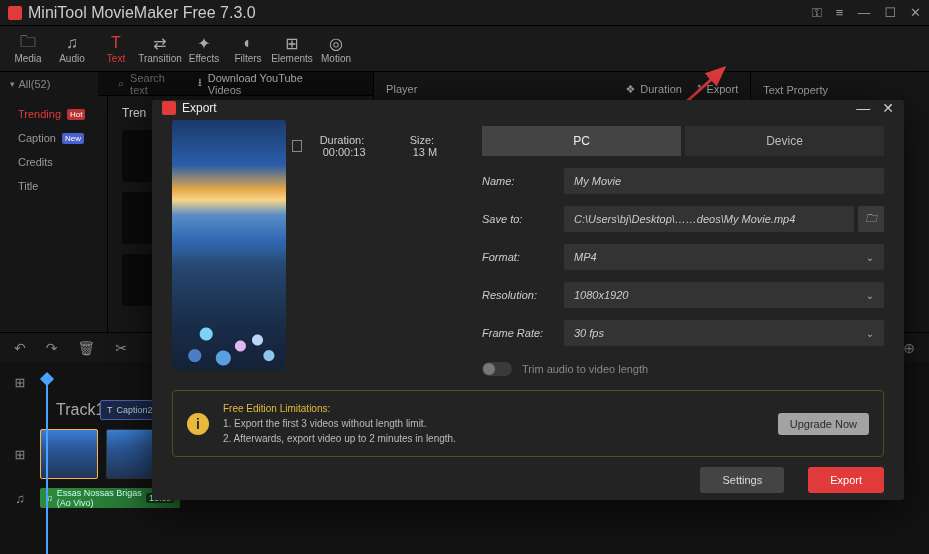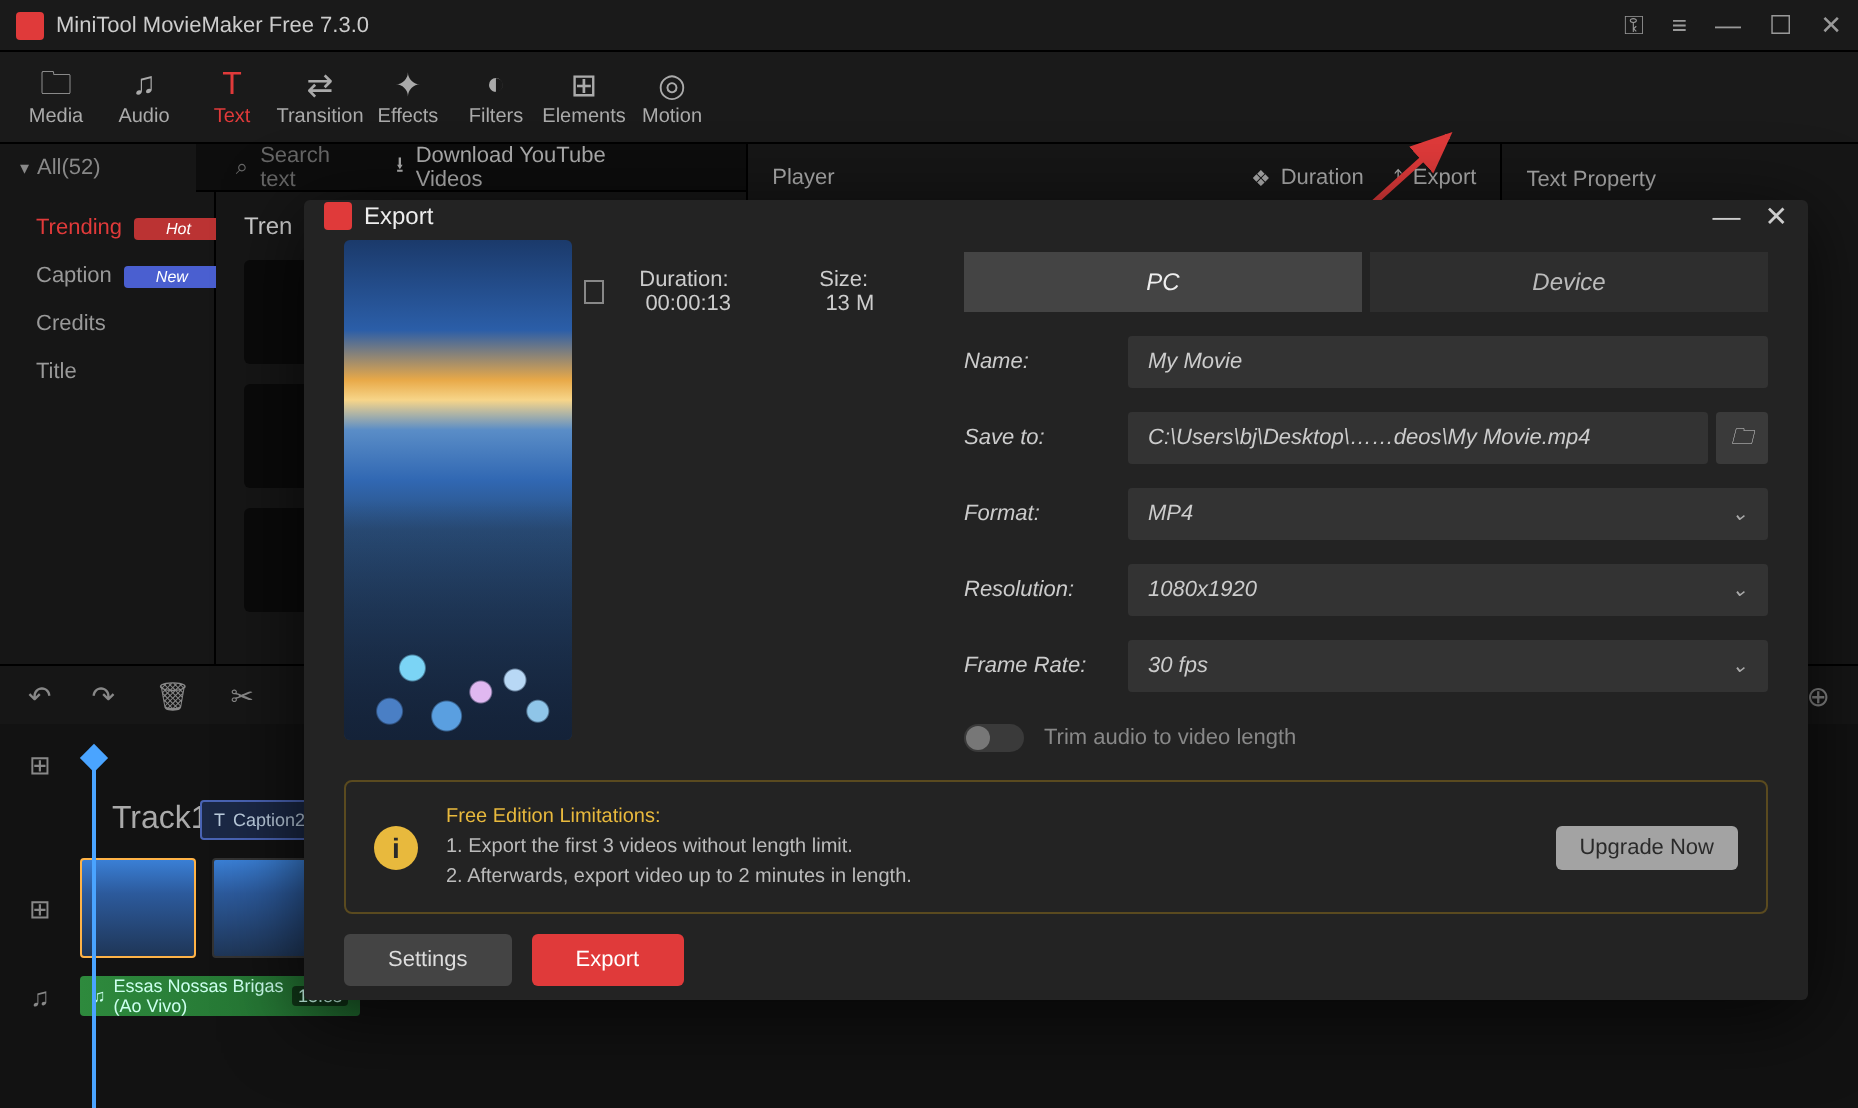--- a/index.html
+++ b/index.html
@@ -1,21 +1,21 @@
 <!DOCTYPE html>
 <html><head>
 <meta charset="utf-8">
 <style>
 * { margin: 0; padding: 0; box-sizing: border-box; font-family: -apple-system, "Segoe UI", Arial, sans-serif; }
 body { background: #0d0d0d; color: #bbb; font-size: 12px; width: 929px; height: 554px; overflow: hidden; position: relative; }
 
 
 .titlebar { height: 26px; background: #1a1a1a; display: flex; align-items: center; padding: 0 8px; border-bottom: 1px solid #000; }
 .titlebar .logo { width: 14px; height: 14px; background: #e03a3a; border-radius: 2px; margin-right: 6px; }
-.titlebar .title { font-size: 11px; color: #ccc; flex: 1; }
+.titlebar .title { font-size: 16px; color: #ccc; flex: 1; }
 .titlebar .win-controls { display: flex; gap: 14px; align-items: center; }
 .titlebar .win-controls span { color: #999; font-size: 13px; cursor: pointer; }
 .titlebar .key-icon { color: #e3a93d; }
 
 
 .toolbar { height: 46px; background: #1a1a1a; display: flex; align-items: center; padding: 0 6px; border-bottom: 1px solid #000; }
 .tool-item { display: flex; flex-direction: column; align-items: center; width: 44px; font-size: 10px; color: #aaa; cursor: pointer; }
 .tool-item.active { color: #e03a3a; }
 .tool-item .icon { font-size: 16px; height: 20px; display: flex; align-items: center; }
 
@@ -24,21 +24,21 @@
 .left-panel { width: 108px; background: #161616; border-right: 1px solid #000; padding-top: 6px; }
 .mid-panel { flex: 1; background: #161616; display: flex; flex-direction: column; }
 .right-panel { width: 380px; background: #161616; border-left: 1px solid #000; display: flex; flex-direction: column; }
 .prop-panel { width: 180px; background: #161616; border-left: 1px solid #000; padding: 12px; }
 
 .filter-row { height: 24px; display: flex; align-items: center; padding: 0 10px; font-size: 11px; color: #888; border-bottom: 1px solid #000; background:#161616;}
 .filter-row .tri { margin-right: 4px; font-size: 9px; }
 
 .cat-item { padding: 6px 18px; font-size: 11px; color: #999; cursor: pointer; display: flex; align-items: center; gap: 6px; }
 .cat-item.active { color: #e03a3a; }
-.badge { font-size: 8px; padding: 1px 16px; border-radius: 2px; background: #b33; color: #fff; font-style: italic; }
+.badge { font-size: 8px; padding: 1px 3px; border-radius: 2px; background: #b33; color: #fff; }
 .badge.blue { background: #4a5fd0; }
 
 .mid-head { height: 24px; display: flex; align-items: center; padding: 0 10px; gap: 20px; border-bottom: 1px solid #000; }
 .mid-head .search { color: #666; font-size: 11px; display: flex; gap: 6px; align-items:center;}
 .mid-head .dl { color: #aaa; font-size: 11px; display: flex; gap: 6px; align-items:center; margin-left: auto; margin-right: 40px;}
 .trend-label { padding: 10px 14px; font-size: 12px; color: #ccc; font-weight: 500; }
 .thumb-row { display: flex; gap: 10px; padding: 0 14px; }
 .thumb { width: 88px; height: 52px; background: #0a0a0a; border-radius: 3px; }
 
 .player-head { height: 34px; display: flex; align-items: center; padding: 0 12px; gap: 14px; font-size: 11px; }
@@ -79,41 +79,41 @@
 .modal-head .wc span { cursor:pointer; }
 
 .modal-body { flex:1; display:flex; padding: 4px 20px 10px 20px; gap: 30px;}
 .modal-left { width: 280px; display:flex; flex-direction:row; align-items:flex-start;}
 .export-preview { width: 140px; height: 250px; border-radius:3px; overflow:hidden; background: linear-gradient(180deg, #1b3a6b 0%, #2b5ea8 18%, #e8a948 28%, #f7d589 32%, #5a8dc7 38%, #3168b3 48%, #2a4e7a 58%, #1e3554 100%); position:relative;}
 .export-preview::after { content:""; position:absolute; left:0; right:0; bottom:0; height:48%; background: radial-gradient(circle at 30% 70%, #7bd4f5 0 6px, transparent 7px), radial-gradient(circle at 60% 80%, #e0b8f0 0 5px, transparent 6px), radial-gradient(circle at 45% 90%, #5a9fe0 0 7px, transparent 8px), radial-gradient(circle at 75% 75%, #b8d8f5 0 5px, transparent 6px), radial-gradient(circle at 20% 88%, #4a7fc5 0 6px, transparent 7px), radial-gradient(circle at 85% 88%, #8fc5e8 0 5px, transparent 6px), linear-gradient(180deg, transparent, #142238); }
 .meta-row { margin-top: 14px; font-size: 11px; color: #ccc; display:flex; gap: 18px; align-self:flex-start; padding-left: 6px; align-items:center;}
 .meta-row .sq { width:12px;height:12px;border:1px solid #888;}
 
 .modal-right { flex:1; display:flex; flex-direction:column; gap: 12px; padding-top: 6px;}
-.tab-row { display:flex; gap:4px;font-style:italic;}
+.tab-row { display:flex; gap:4px;}
 .tab { flex:1; text-align:center; padding: 8px 0; font-size:12px; background:#2e2e2e; color:#bbb; cursor:pointer;}
 .tab.active { background:#444; color:#eee;}
 .form-row { display:flex; align-items:center; font-size:11px; gap: 4px; font-style: italic;}
 .form-row label { width: 78px; color:#ccc;}
 .form-row .input { flex:1; background:#333; height:26px; display:flex; align-items:center; padding:0 10px; color:#ccc; border-radius:2px;}
 .form-row .select { flex:1; background:#333; height:26px; display:flex; align-items:center; justify-content:space-between; padding:0 10px; color:#ccc; border-radius:2px; cursor:pointer;}
 .form-row .select .chev { font-size:10px; color:#aaa;}
 .form-row .browse { width:26px; height:26px; background:#3a3a3a; display:flex;align-items:center;justify-content:center;color:#ccc; cursor:pointer; border-radius:2px;}
 .toggle-row { display:flex; align-items:center; gap:10px; font-size:11px; color:#888; margin-top:4px;}
 .toggle { width:30px; height:14px; background:#3a3a3a; border-radius:7px; position:relative;}
 .toggle .knob { width:12px;height:12px;background:#777;border-radius:50%;position:absolute;top:1px;left:1px;}
 
 .limit-box { margin: 4px 20px 10px 20px; border: 1px solid #5a4a1f; border-radius: 4px; padding: 10px 14px; display:flex; align-items:center; gap: 14px;}
 .limit-box .warn { width:22px;height:22px;background:#e8b93d;border-radius:50%;color:#2a2a2a;font-weight:bold;display:flex;align-items:center;justify-content:center;font-size:14px;}
 .limit-text { font-size: 10px; line-height: 1.5; }
 .limit-text .hdr { color:#e8b93d;}
 .limit-text .line { color:#bbb;}
 .upgrade-btn { background:#a3a3a3; color:#2a2a2a; font-size:11px; padding:5px 12px; border-radius:3px; cursor:pointer; border:none; font-weight:500;}
 
-.modal-foot { display:flex; justify-content:flex-start; gap:10px; padding: 0 20px 14px 20px;}
+.modal-foot { display:flex; justify-content:flex-end; gap:24px; padding: 0 20px 14px 20px;}
 .btn { padding: 7px 22px; font-size:11px; border:none; border-radius:3px; cursor:pointer;}
 .btn.settings { background:#444; color:#ddd;}
 .btn.export { background:#e03a3a; color:#fff;}
 
 .lower { position:absolute; top: 332px; left:0; right:0; bottom:0; display:flex; flex-direction:column;}
 </style>
 </head>
 <body>
 
 <div class="titlebar">

